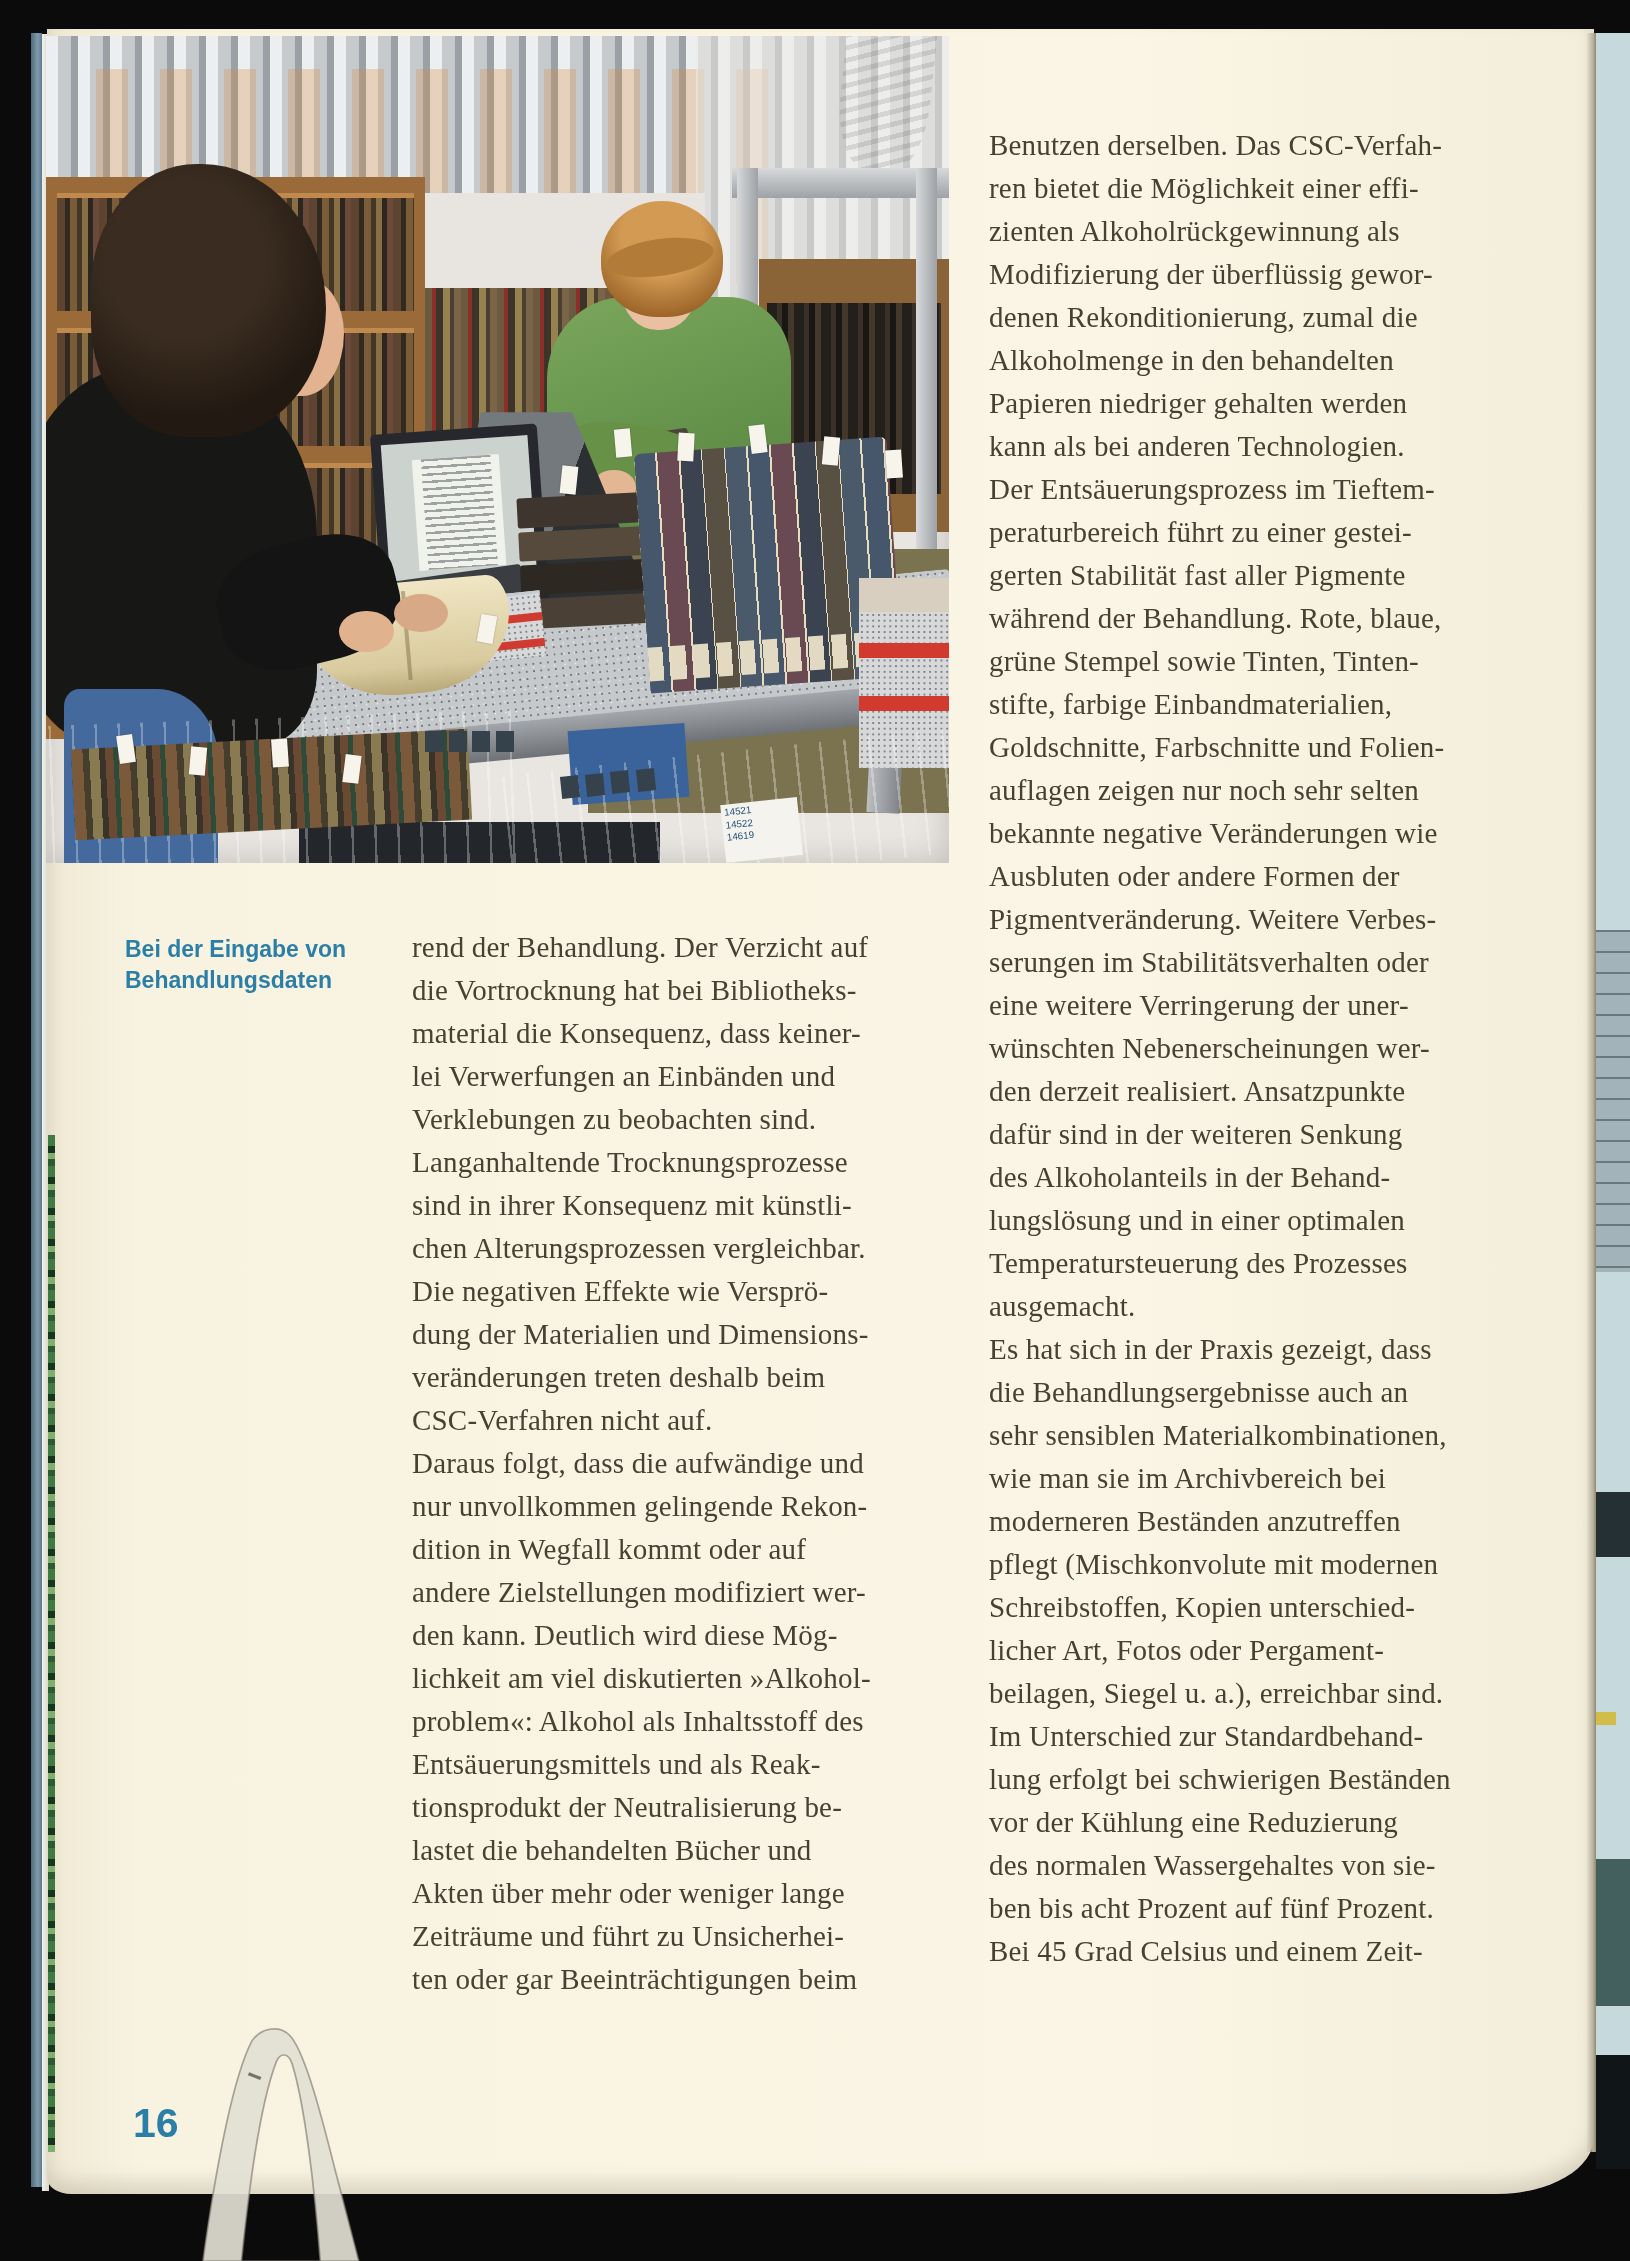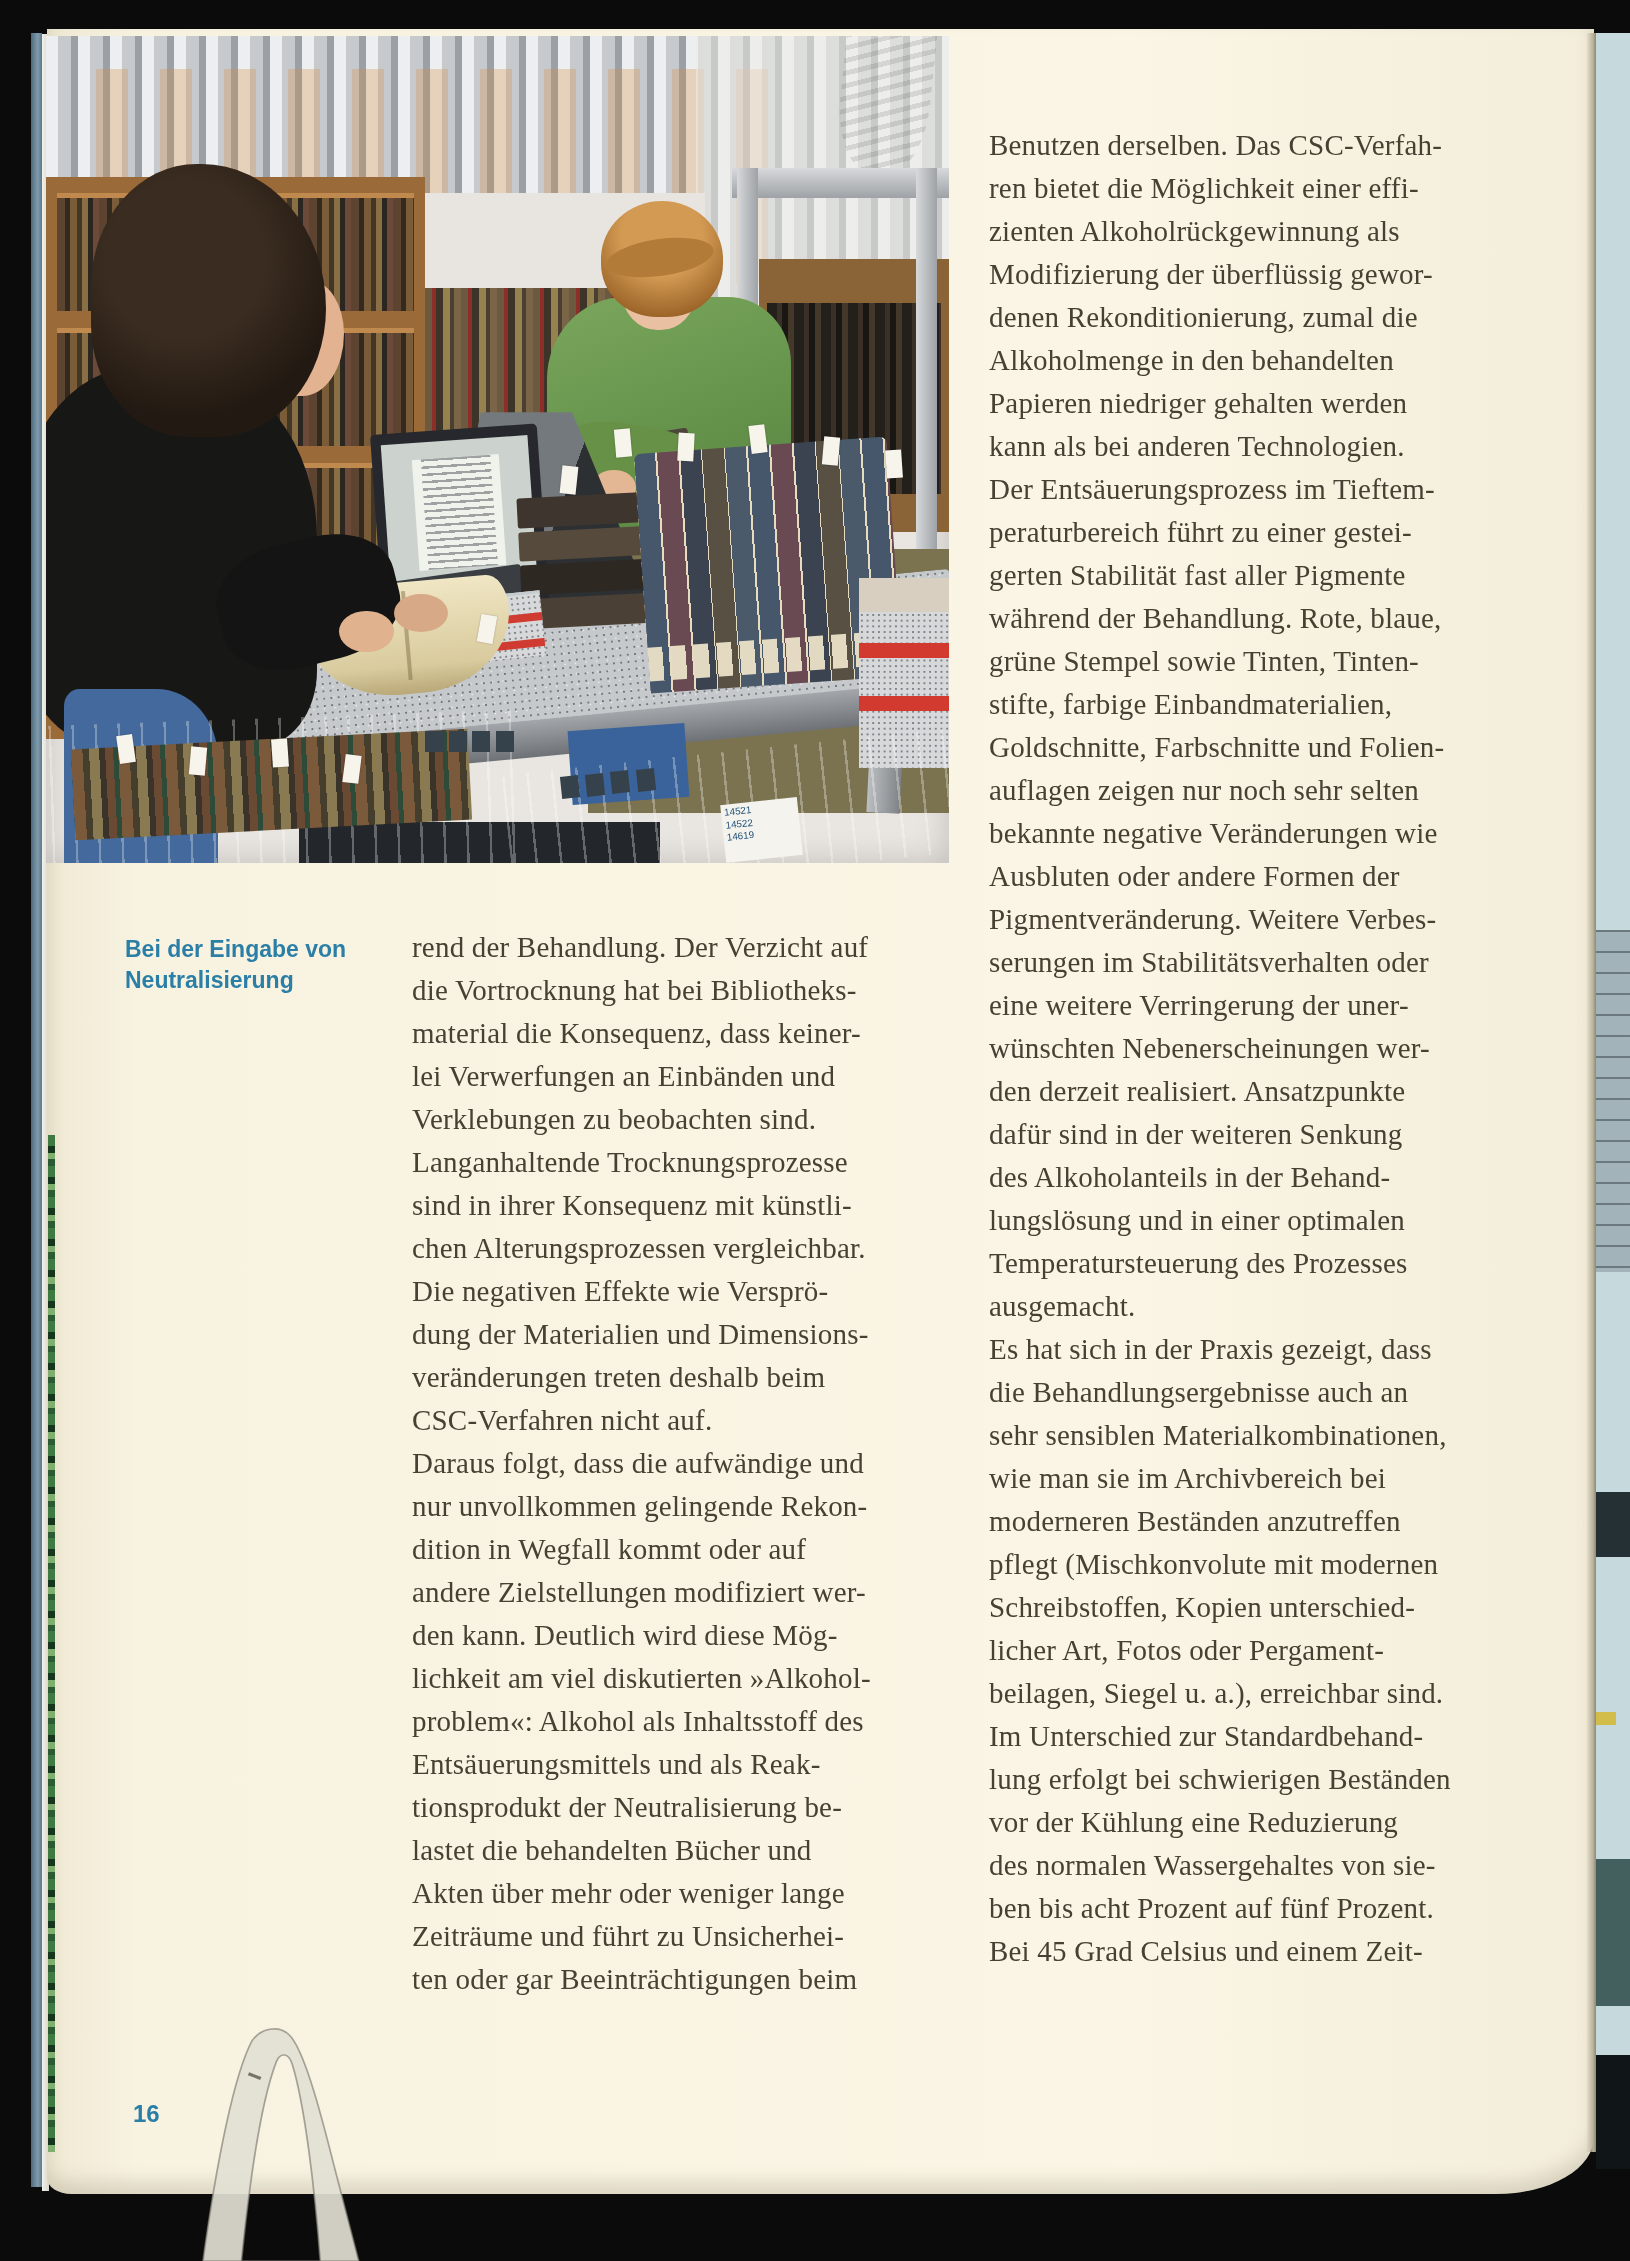--- a/index.html
+++ b/index.html
@@ -30,21 +30,21 @@
   .np-frag.f2{top:1459px;height:65px;background:#243034;}
   .np-frag.f3{top:1679px;height:13px;width:60%;background:#d2bd4a;}
   .np-frag.f4{top:1826px;height:147px;background:#44605e;}
   .np-frag.f5{top:2022px;height:114px;background:#101518;}
   
   .caption{position:absolute;left:125px;top:934px;width:269px;
     font-family:"Liberation Sans",sans-serif;font-weight:bold;
     font-size:23px;line-height:31px;color:var(--accent,#2b7fa7);white-space:pre-line;}
   .folio{position:absolute;left:133px;top:2100px;
     font-family:"Liberation Sans",sans-serif;font-weight:bold;
-    font-size:24px;color:var(--accent,#2b7fa7);}
+    font-size:41px;color:var(--accent,#2b7fa7);}
   
   .col{position:absolute;font-size:29px;line-height:43px;color:#474134;
     white-space:pre-line;letter-spacing:0.2px;}
   .col-left{left:412px;top:926px;width:562px;height:1092px;overflow:hidden;}
   .col-right{left:989px;top:124px;width:571px;height:1875px;overflow:hidden;}
   
   .photo{position:absolute;left:46px;top:36px;width:903px;height:827px;overflow:hidden;
     background:#e9e6e1;box-shadow:inset 0 0 33px rgba(0,0,0,.18);}
   .photo *{position:absolute;}
   .blinds{left:0;top:0;width:100%;height:42%;
@@ -271,21 +271,21 @@
   <div class="slot r1"></div>
   <div class="slot r2"></div>
   <div class="slot r3"></div>
   <div class="slot r4"></div>
   <div class="crate-label">14521
 14522
 14619</div>
 </div>
 
 <div class="caption">Bei der Eingabe von
-Neutralisierung</div>
+Behandlungsdaten</div>
 <div class="col col-left">rend der Behandlung. Der Verzicht auf
 die Vortrocknung hat bei Bibliotheks-
 material die Konsequenz, dass keiner-
 lei Verwerfungen an Einbänden und
 Verklebungen zu beobachten sind.
 Langanhaltende Trocknungsprozesse
 sind in ihrer Konsequenz mit künstli-
 chen Alterungsprozessen vergleichbar.
 Die negativen Effekte wie Versprö-
 dung der Materialien und Dimensions-

